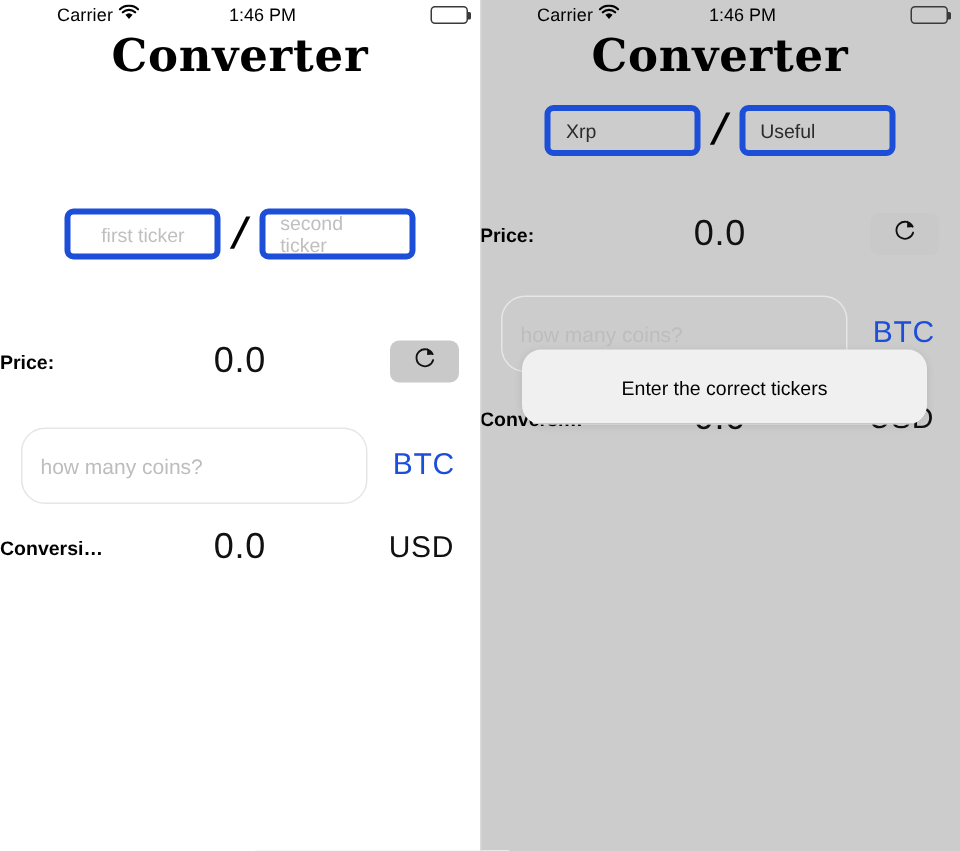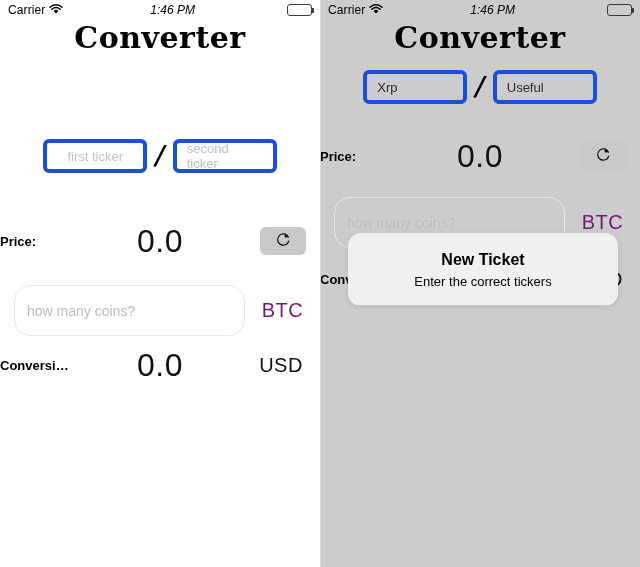--- a/index.html
+++ b/index.html
@@ -37,34 +37,34 @@
     height: 20px;
     display: flex;
     align-items: center;
     padding: 0 8px;
   }
   .sb-left {
     display: flex;
     align-items: center;
     gap: 4px;
     flex: 1;
+    margin-left: 30px;
   }
   .sb-carrier {
     font-size: 12px;
     color: #000;
     letter-spacing: 0.1px;
   }
   .sb-wifi { display: block; }
   .sb-time {
     font-size: 12px;
     color: #000;
     font-weight: 400;
-    text-align: right;
+    text-align: center;
     width: 70px;
-    font-style: italic;
   }
   .sb-right {
     flex: 1;
     display: flex;
     justify-content: flex-end;
     align-items: center;
   }
   .battery {
     position: relative;
     width: 25px;
@@ -152,21 +152,21 @@
     font-size: 13px;
     font-weight: bold;
     color: #000;
     width: 78px;
     white-space: nowrap;
     overflow: hidden;
   }
   .row-value {
     flex: 1;
     text-align: center;
-    font-size: 32px;
+    font-size: 24px;
     font-weight: 300;
     color: #111;
     letter-spacing: 0.5px;
   }
   .row-unit {
     width: 78px;
     text-align: center;
     font-size: 20px;
     font-weight: 400;
     color: #111;
@@ -206,21 +206,21 @@
     display: flex;
     align-items: center;
     padding: 0 12px;
     font-size: 14px;
     color: #bdbdbd;
   }
   .coins-unit {
     flex: 1;
     text-align: center;
     font-size: 20px;
-    color: #701a75;
+    color: #1d4ed8;
     letter-spacing: 0.5px;
   }
 
   
   .alert {
     position: absolute;
     left: 28px;
     top: 233px;
     width: 270px;
     background: #f0f0f0;
@@ -377,21 +377,20 @@
     </div>
 
     <div class="price-row" style="top:262px;">
       <span class="row-label">Conversi…</span>
       <span class="row-value">0.0</span>
       <span class="row-unit">USD</span>
     </div>
 
     <div class="alert">
       <div class="alert-body">
-        <div class="alert-title">New Ticket</div>
         <div class="alert-message">Enter the correct tickers</div>
       </div>
       <div class="alert-divider"></div>
     </div>
 
   </div>
 
   <div class="panel-divider"></div>
 </div>
 

